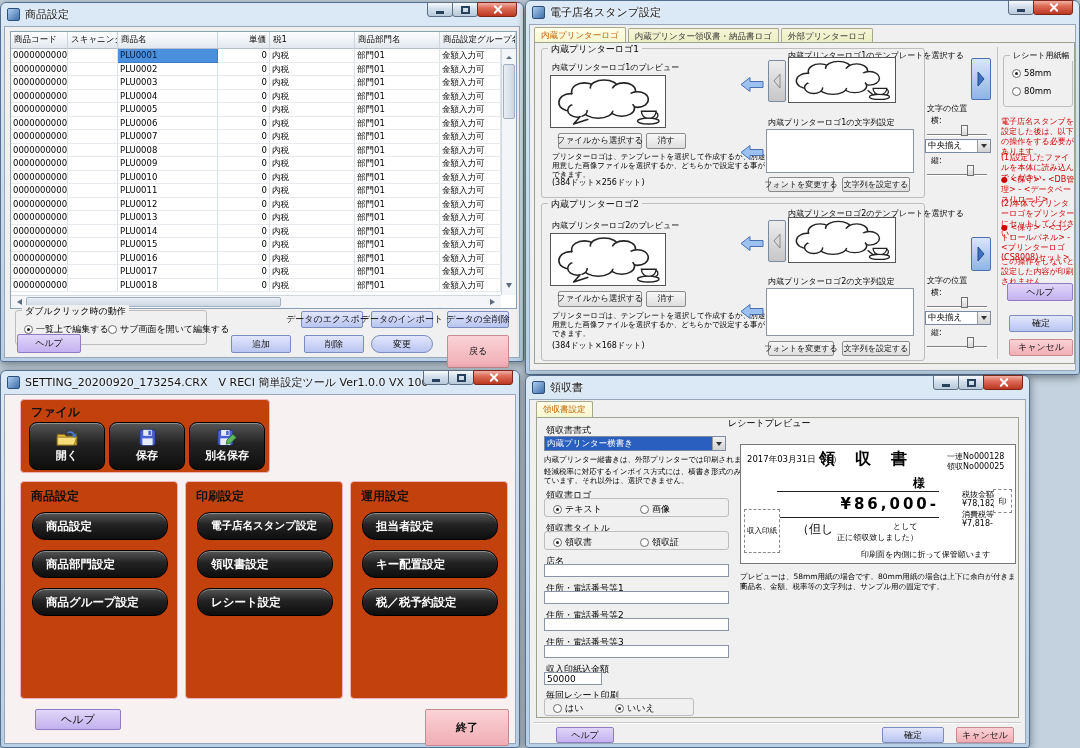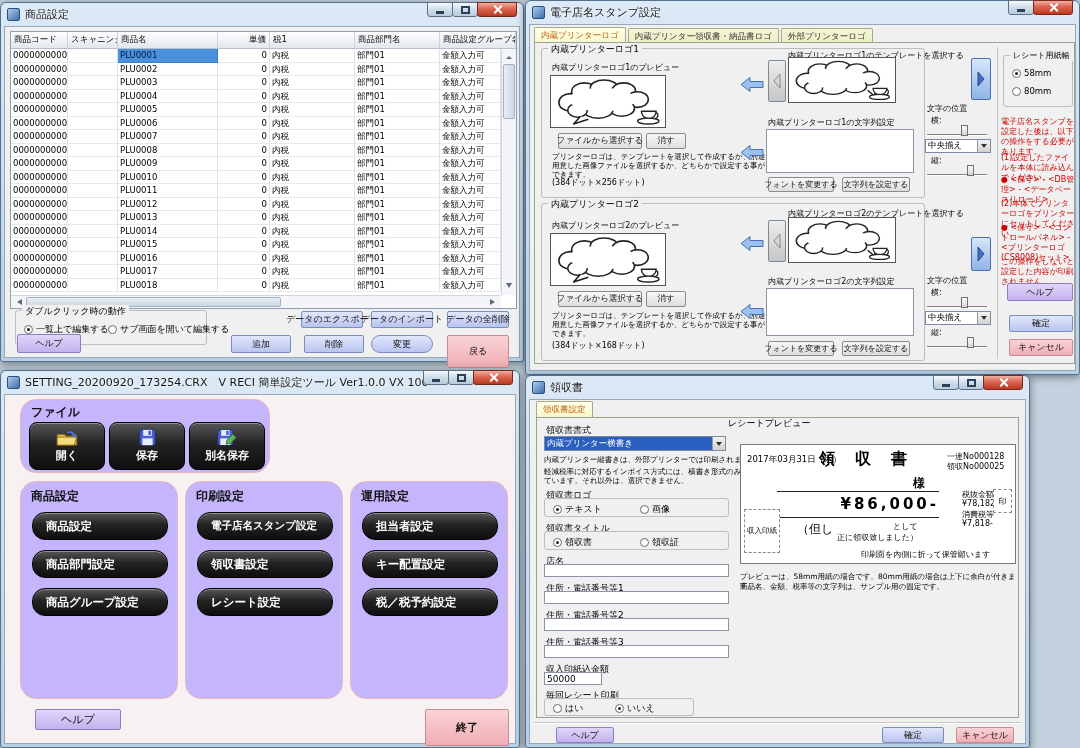--- a/index.html
+++ b/index.html
@@ -68,21 +68,21 @@
     border-radius:2px 2px 0 0;margin-right:2px;color:#333;white-space:nowrap;}
   .tabB.act{color:#c25e00;background:linear-gradient(#ffffe9,#f6f6cc);height:17px;}
   .cntB{position:absolute;left:4px;top:17px;width:541px;height:322px;border:1px solid #9aa48e;background:#f0f0f0;}
   .pbox{position:absolute;background:#fff;border:1px solid #555;}
   .navb{position:absolute;display:flex;align-items:center;justify-content:center;border:1px solid #7a8a9c;border-radius:2px;}
   .navg{background:linear-gradient(#ededed,#c6c6c6);}
   .navbl{background:linear-gradient(#d8e6f8,#8fb4e6);border-color:#4a6fb5;}
   .arrL{position:absolute;}
   .red8{position:absolute;font-size:8px;line-height:10px;color:#cf0000;}
   
-  .pinkP{position:absolute;background:#c4b5fd;border:1px solid #e9b4bb;border-radius:16px;}
+  .pinkP{position:absolute;background:#c2410c;border:1px solid #e9b4bb;border-radius:4px;}
   .blk{position:absolute;background:linear-gradient(#565656,#232323 45%,#0e0e0e);color:#fff;border:1px solid #000;
     border-radius:13px;display:flex;align-items:center;font-weight:bold;font-size:11.5px;padding-left:13px;
     box-shadow:inset 0 1px 0 rgba(255,255,255,.35);white-space:nowrap;}
   .blkV{position:absolute;background:linear-gradient(#565656,#232323 45%,#0e0e0e);color:#fff;border:1px solid #000;
     border-radius:8px;display:flex;flex-direction:column;align-items:center;justify-content:center;gap:2px;
     font-weight:bold;font-size:11px;box-shadow:inset 0 1px 0 rgba(255,255,255,.35);}
   .secT{position:absolute;font-size:12px;font-weight:bold;color:#101010;white-space:nowrap;}
   .cliC{background:#f7f1f1;}
   
   .rcpt{position:absolute;background:#fff;border:1px solid #777;}

